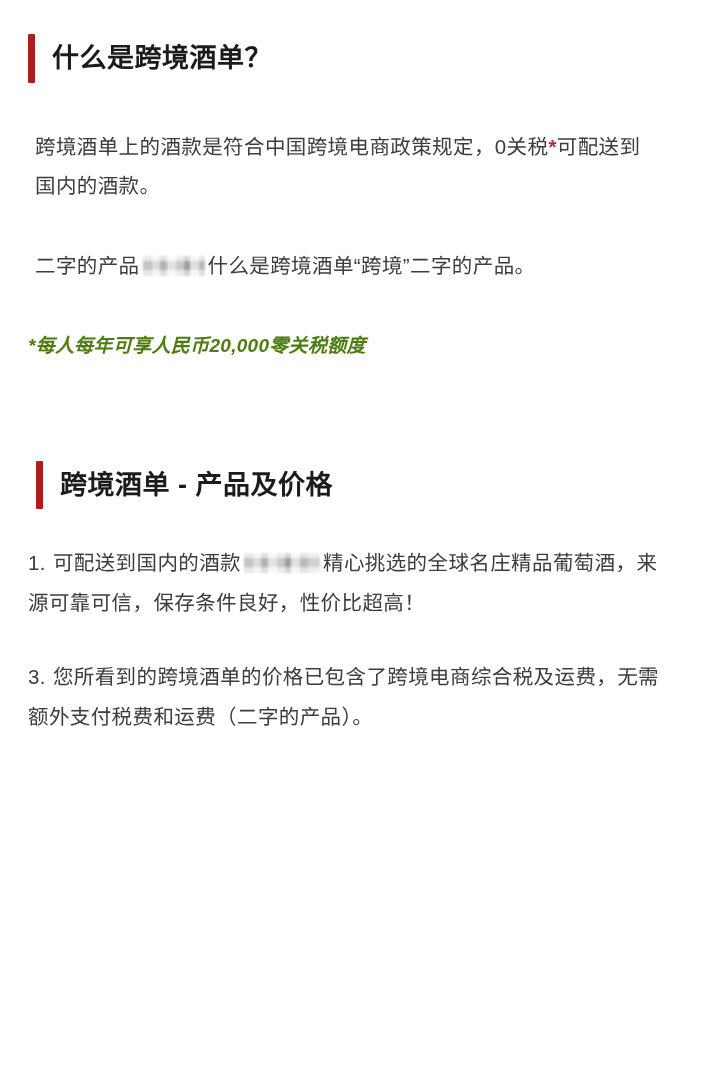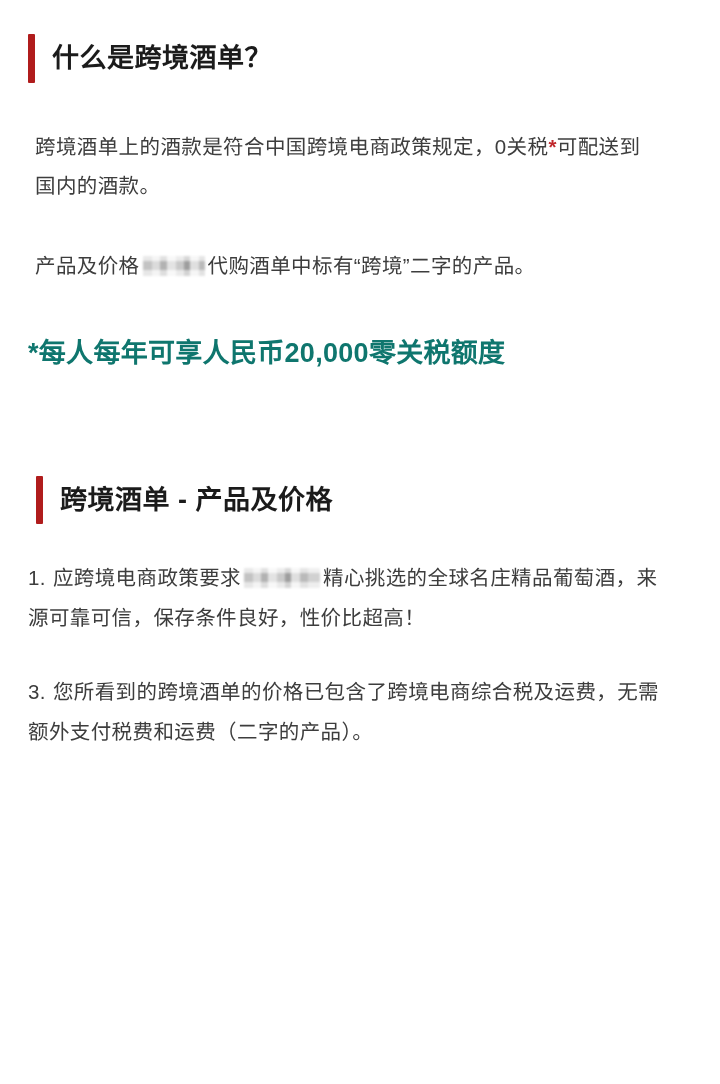--- a/index.html
+++ b/index.html
@@ -49,23 +49,24 @@
   .para {
     font-size: 20.5px;
     line-height: 1.95;
     color: #3d3d3d;
     letter-spacing: 0.4px;
     margin: 7px;
   }
   .para-gap-1 { margin-top: 44px; }
   .para-gap-2 { margin-top: 40px; }
   .note {
-    font-size: 27px;
+    font-size: 19px;
     line-height: 1.9;
-    color: #0f766e;
+    color: #4d7c0f;
+    font-style: italic;
     font-weight: bold;
     letter-spacing: 0.3px;
     margin-top: 42px;
   }
   .accent-star {
     color: #c0282d;
     font-weight: bold;
   }
 
   
@@ -122,29 +123,29 @@
 
 <div class="page">
 
   <div class="heading">
     <div class="heading-bar"></div>
     <div class="heading-text">什么是跨境酒单？</div>
   </div>
 
   <p class="para para-gap-1"><span>跨境酒单上的酒款是符合中国跨境电商政策规定，0关税</span><span class="accent-star">*</span><span>可配送到国内的酒款。</span></p>
 
-  <p class="para para-gap-2"><span>产品及价格</span><span class="mosaic small"></span><span>代购酒单中标有“跨境”二字的产品。</span></p>
+  <p class="para para-gap-2"><span>二字的产品</span><span class="mosaic small"></span><span>什么是跨境酒单“跨境”二字的产品。</span></p>
 
   <p class="note">*每人每年可享人民币20,000零关税额度</p>
 
   <div class="heading section-2">
     <div class="heading-bar"></div>
     <div class="heading-text">跨境酒单 - 产品及价格</div>
   </div>
 
   <ul class="list section-2-body">
-    <li class="list-item"><span class="num">1.</span><span>应跨境电商政策要求</span><span class="mosaic"></span><span>精心挑选的全球名庄精品葡萄酒，来源可靠可信，保存条件良好，性价比超高！</span></li>
+    <li class="list-item"><span class="num">1.</span><span>可配送到国内的酒款</span><span class="mosaic"></span><span>精心挑选的全球名庄精品葡萄酒，来源可靠可信，保存条件良好，性价比超高！</span></li>
 
 
     <li class="list-item"><span class="num">3.</span><span>您所看到的跨境酒单的价格已包含了跨境电商综合税及运费，无需额外支付税费和运费（二字的产品）。</span></li>
   </ul>
 
 </div>
 
 </body></html>

